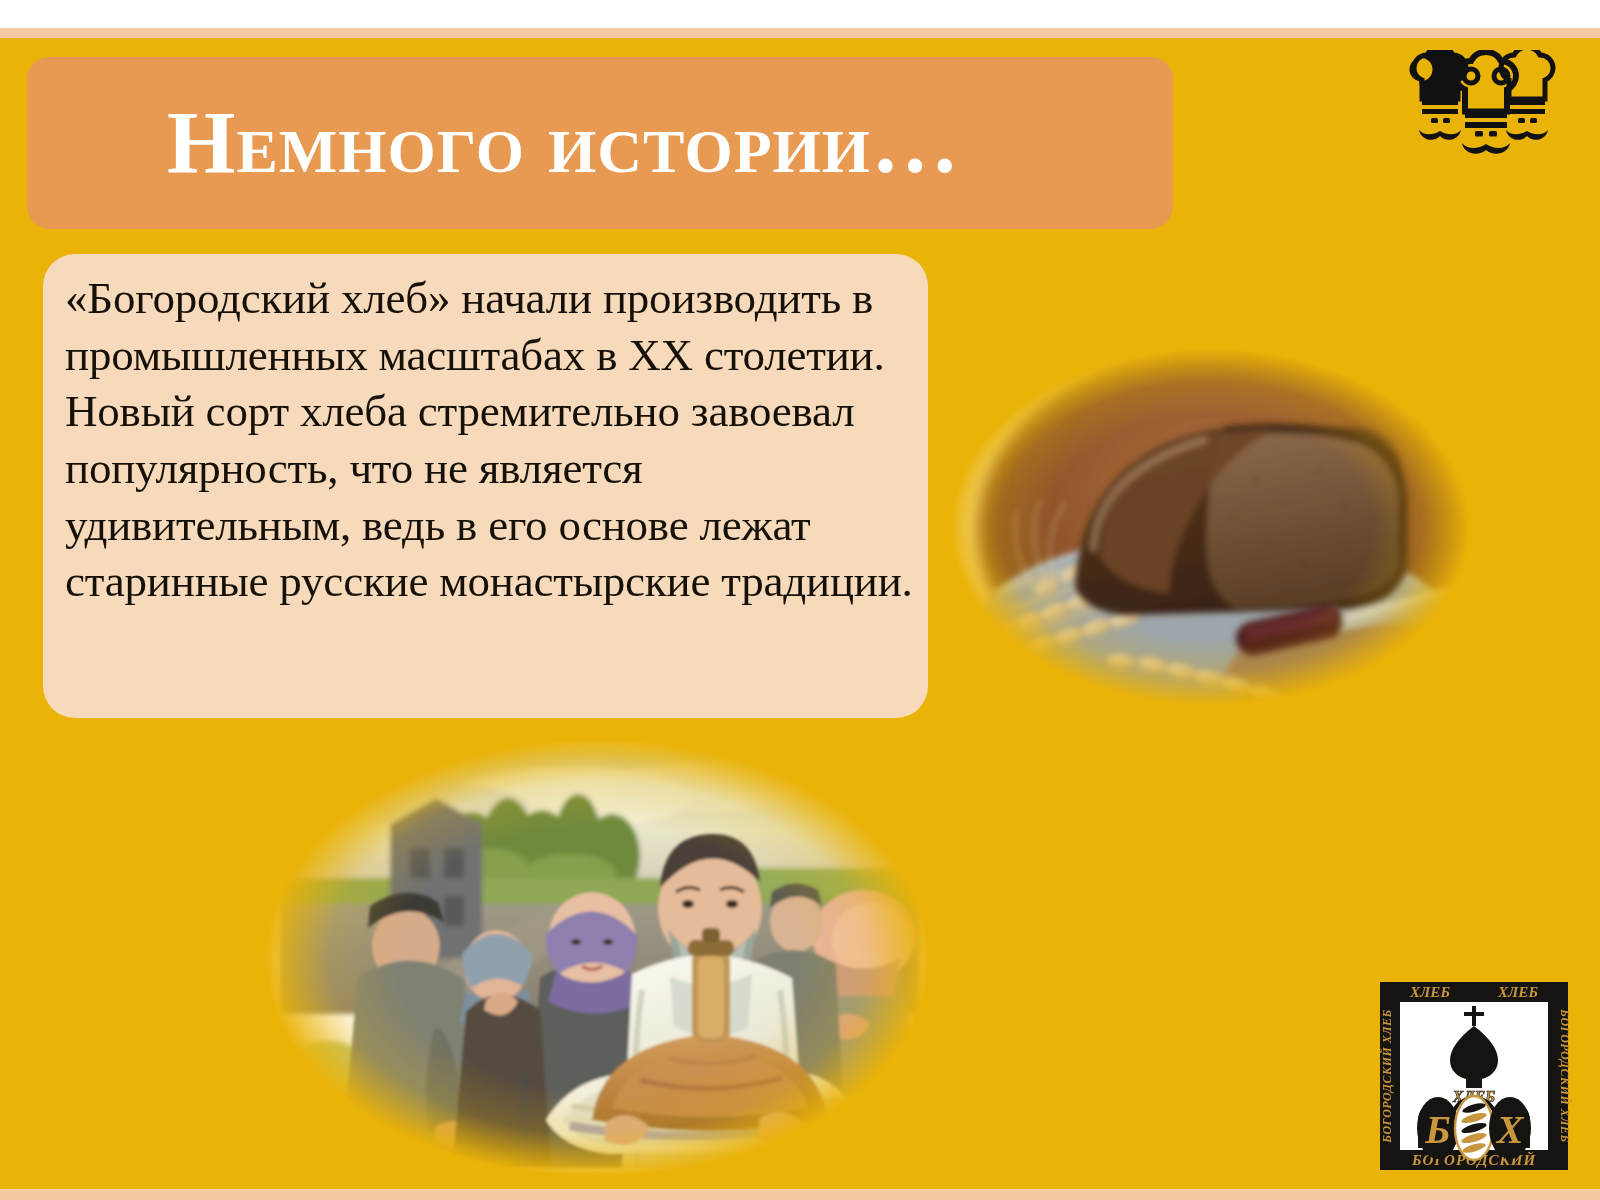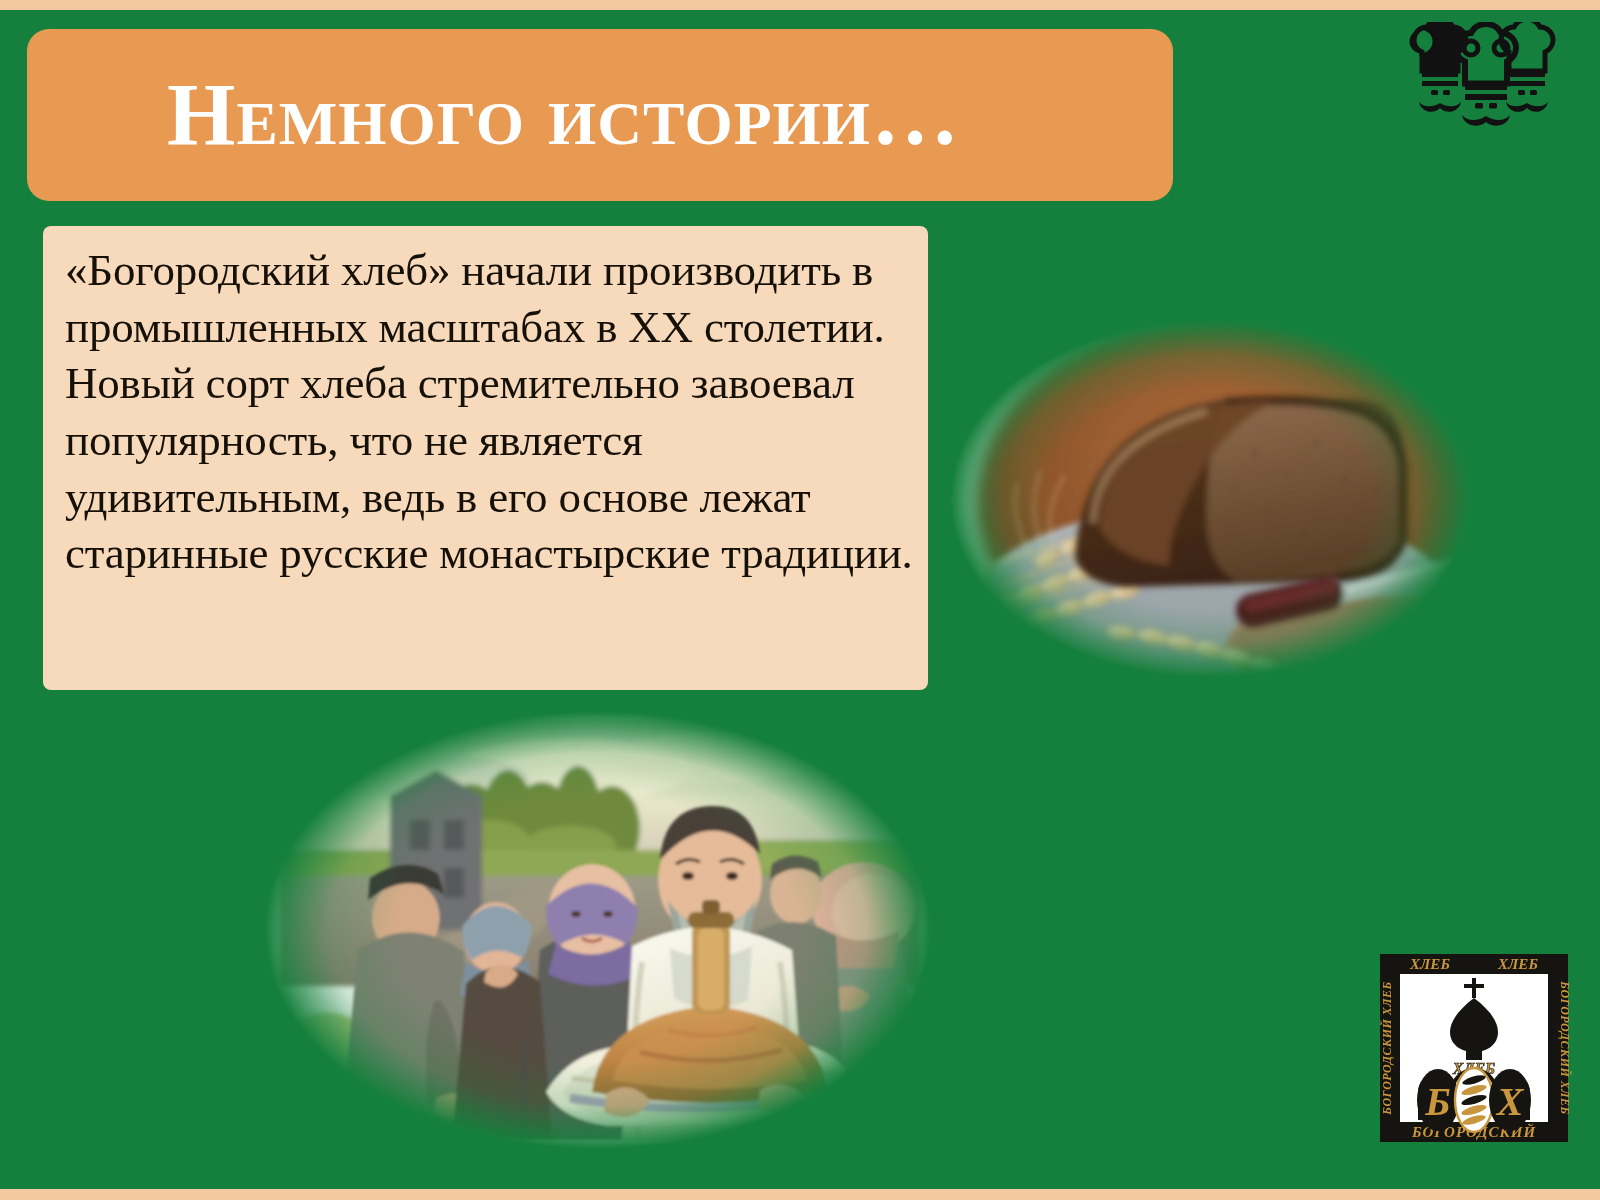--- a/index.html
+++ b/index.html
@@ -11,21 +11,22 @@
     height: 1200px;
     background: #ffffff;
     font-family: "Liberation Serif", "DejaVu Serif", serif;
     overflow: hidden;
     position: relative;
   }
 
   .slide {
     position: absolute;
     inset: 0;
-    background: #15803d;
+    background: #eab308;
+    margin-top: 28px;
   }
 
   
   .strip-top {
     position: absolute;
     left: 0; top: 0;
     width: 1600px; height: 10px;
     background: #f4c9a1;
   }
   .strip-bottom {
@@ -64,21 +65,21 @@
     right: 18px; top: 22px;
     width: 196px; height: 106px;
   }
 
   
   .text-card {
     position: absolute;
     left: 43px; top: 226px;
     width: 885px; height: 464px;
     background: #f7d9bc;
-    border-radius: 8px;
+    border-radius: 32px;
   }
   .card-body {
     position: absolute;
     left: 22px; top: 16px;
     width: 850px;
     color: #151008;
     font-family: "Liberation Serif", "DejaVu Serif", serif;
     font-size: 45px;
     line-height: 1.26;
     letter-spacing: -0.2px;

